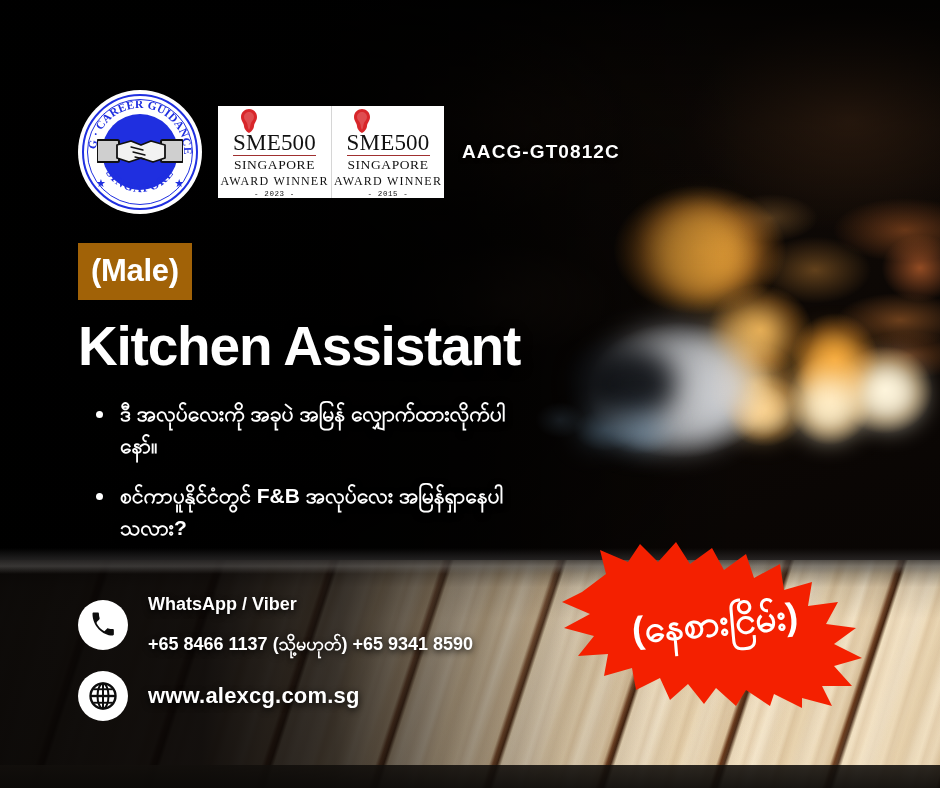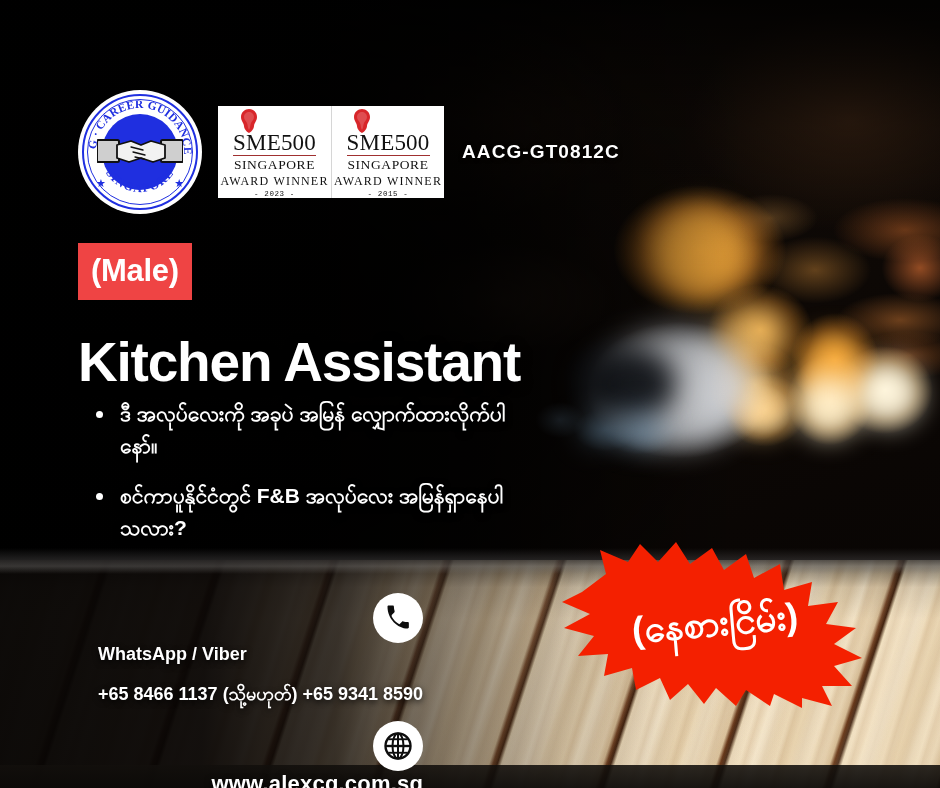--- a/index.html
+++ b/index.html
@@ -212,21 +212,21 @@
     flex: 0 0 auto;
   }
 
   
   .cat-row {
     position: absolute;
     left: 78px; top: 243px;
     display: flex; align-items: center;
   }
   .male-badge {
-    background: #ef4444;
+    background: #a16207;
     color: #ffffff;
     font-size: 31px;
     font-weight: bold;
     line-height: 1;
     padding: 12px 13px 14px 13px;
     letter-spacing: -.3px;
   }
   .cat-mm {
     margin-left: 24px;
     color: #ffffff;
@@ -241,21 +241,20 @@
   .job-title {
     position: absolute;
     left: 78px; top: 318px;
     color: #ffffff;
     font-size: 55px;
     font-weight: bold;
     letter-spacing: -1.2px;
     line-height: 1.05;
     text-shadow: 0 3px 12px rgba(0,0,0,.8);
     white-space: nowrap;
-    margin-top: 16px;
   }
 
   
   .bullets {
     position: absolute;
     left: 92px; top: 398px;
     width: 430px;
     list-style: none;
   }
   .bullet {
@@ -276,23 +275,22 @@
     border-radius: 50%;
     background: #ffffff;
   }
 
   
   .contact {
     position: absolute;
     left: 78px; top: 593px;
   }
   .contact-row {
-    display: flex; align-items: flex-end;
+    display: flex; align-items: center;
     margin-bottom: 14px;
-    flex-direction: column;
   }
   .contact-icon {
     width: 50px; height: 50px;
     border-radius: 50%;
     background: #ffffff;
     display: flex; align-items: center; justify-content: center;
     flex: 0 0 auto;
   }
   .contact-icon svg { display: block; }
   .contact-text { margin-left: 20px; }

